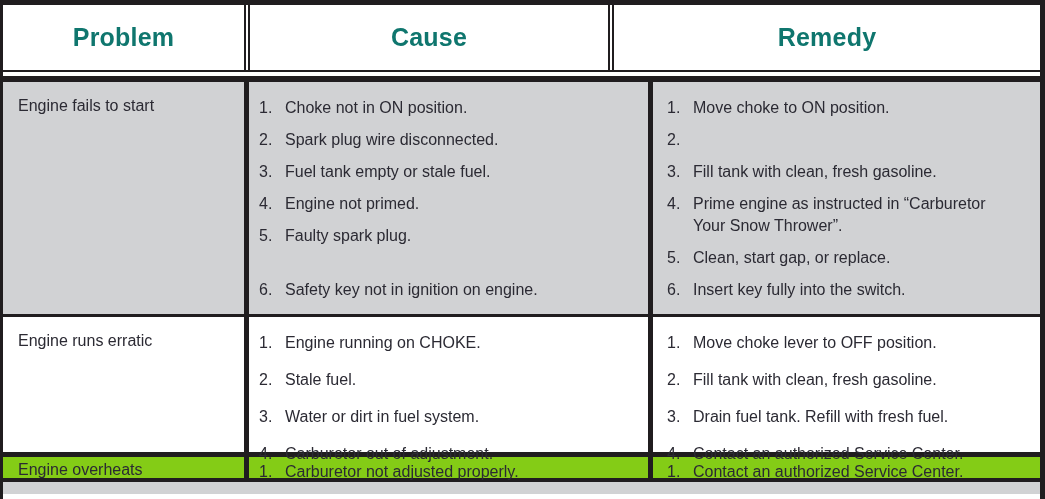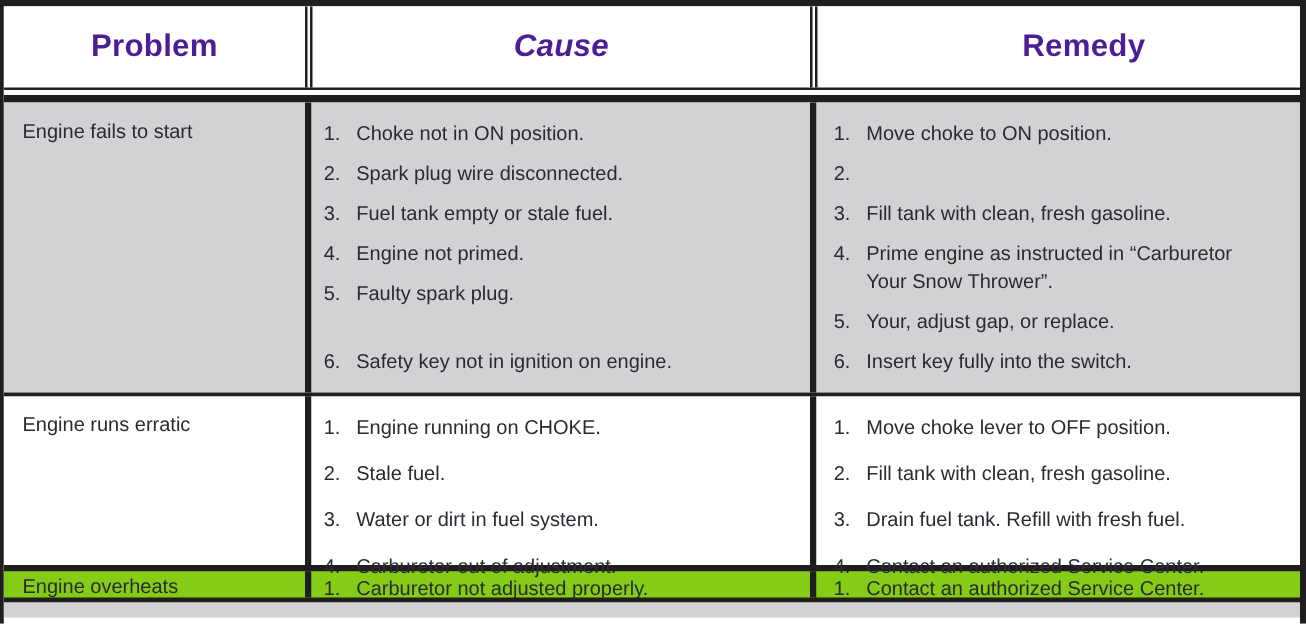--- a/index.html
+++ b/index.html
@@ -10,25 +10,25 @@
     border-top:5px solid #201d1f;
     border-left:3px solid #201d1f;
     border-right:5px solid #201d1f;
     background:#ffffff;
   }
   
   .hdr { display:flex; height:65px; background:#ffffff; }
   .hdr-cell {
     display:flex; align-items:center; justify-content:center;
     box-sizing:border-box;
-    font-size:25px; font-weight:bold; color:#4c1d95;
+    font-size:25px; font-weight:bold; color:#0f766e;
     letter-spacing:0.2px;
   }
   .hdr-cell.c1 { width:241px; }
-  .hdr-cell.c2 { width:404px; border-left:6px double #201d1f;font-style:italic; }
+  .hdr-cell.c2 { width:364px; border-left:6px double #201d1f; }
   .hdr-cell.c3 { width:392px; border-left:6px double #201d1f;padding-left:40px; }
   .hdr-sep {
     height:4px; background:#ffffff;
     border-top:2px solid #201d1f;
     border-bottom:6px solid #201d1f;
   }
   
   .row { display:flex; box-sizing:border-box; }
   .r0 { height:232px; background:#d1d2d4; }
   .r1 { height:138px; background:#ffffff; border-top:3px solid #201d1f; }
@@ -101,21 +101,21 @@
         <div class="li">
           <span class="num">3.</span>
           <span class="txt">Fill tank with clean, fresh gasoline.</span>
         </div>
         <div class="li">
           <span class="num">4.</span>
           <span class="txt">Prime engine as instructed in “Carburetor Your Snow Thrower”.</span>
         </div>
         <div class="li">
           <span class="num">5.</span>
-          <span class="txt">Your, adjust gap, or replace.</span>
+          <span class="txt">Clean, start gap, or replace.</span>
         </div>
         <div class="li">
           <span class="num">6.</span>
           <span class="txt">Insert key fully into the switch.</span>
         </div>
       </div>
   </div>
 
   <div class="row r1">
     <div class="cell c-problem">Engine runs erratic</div>

